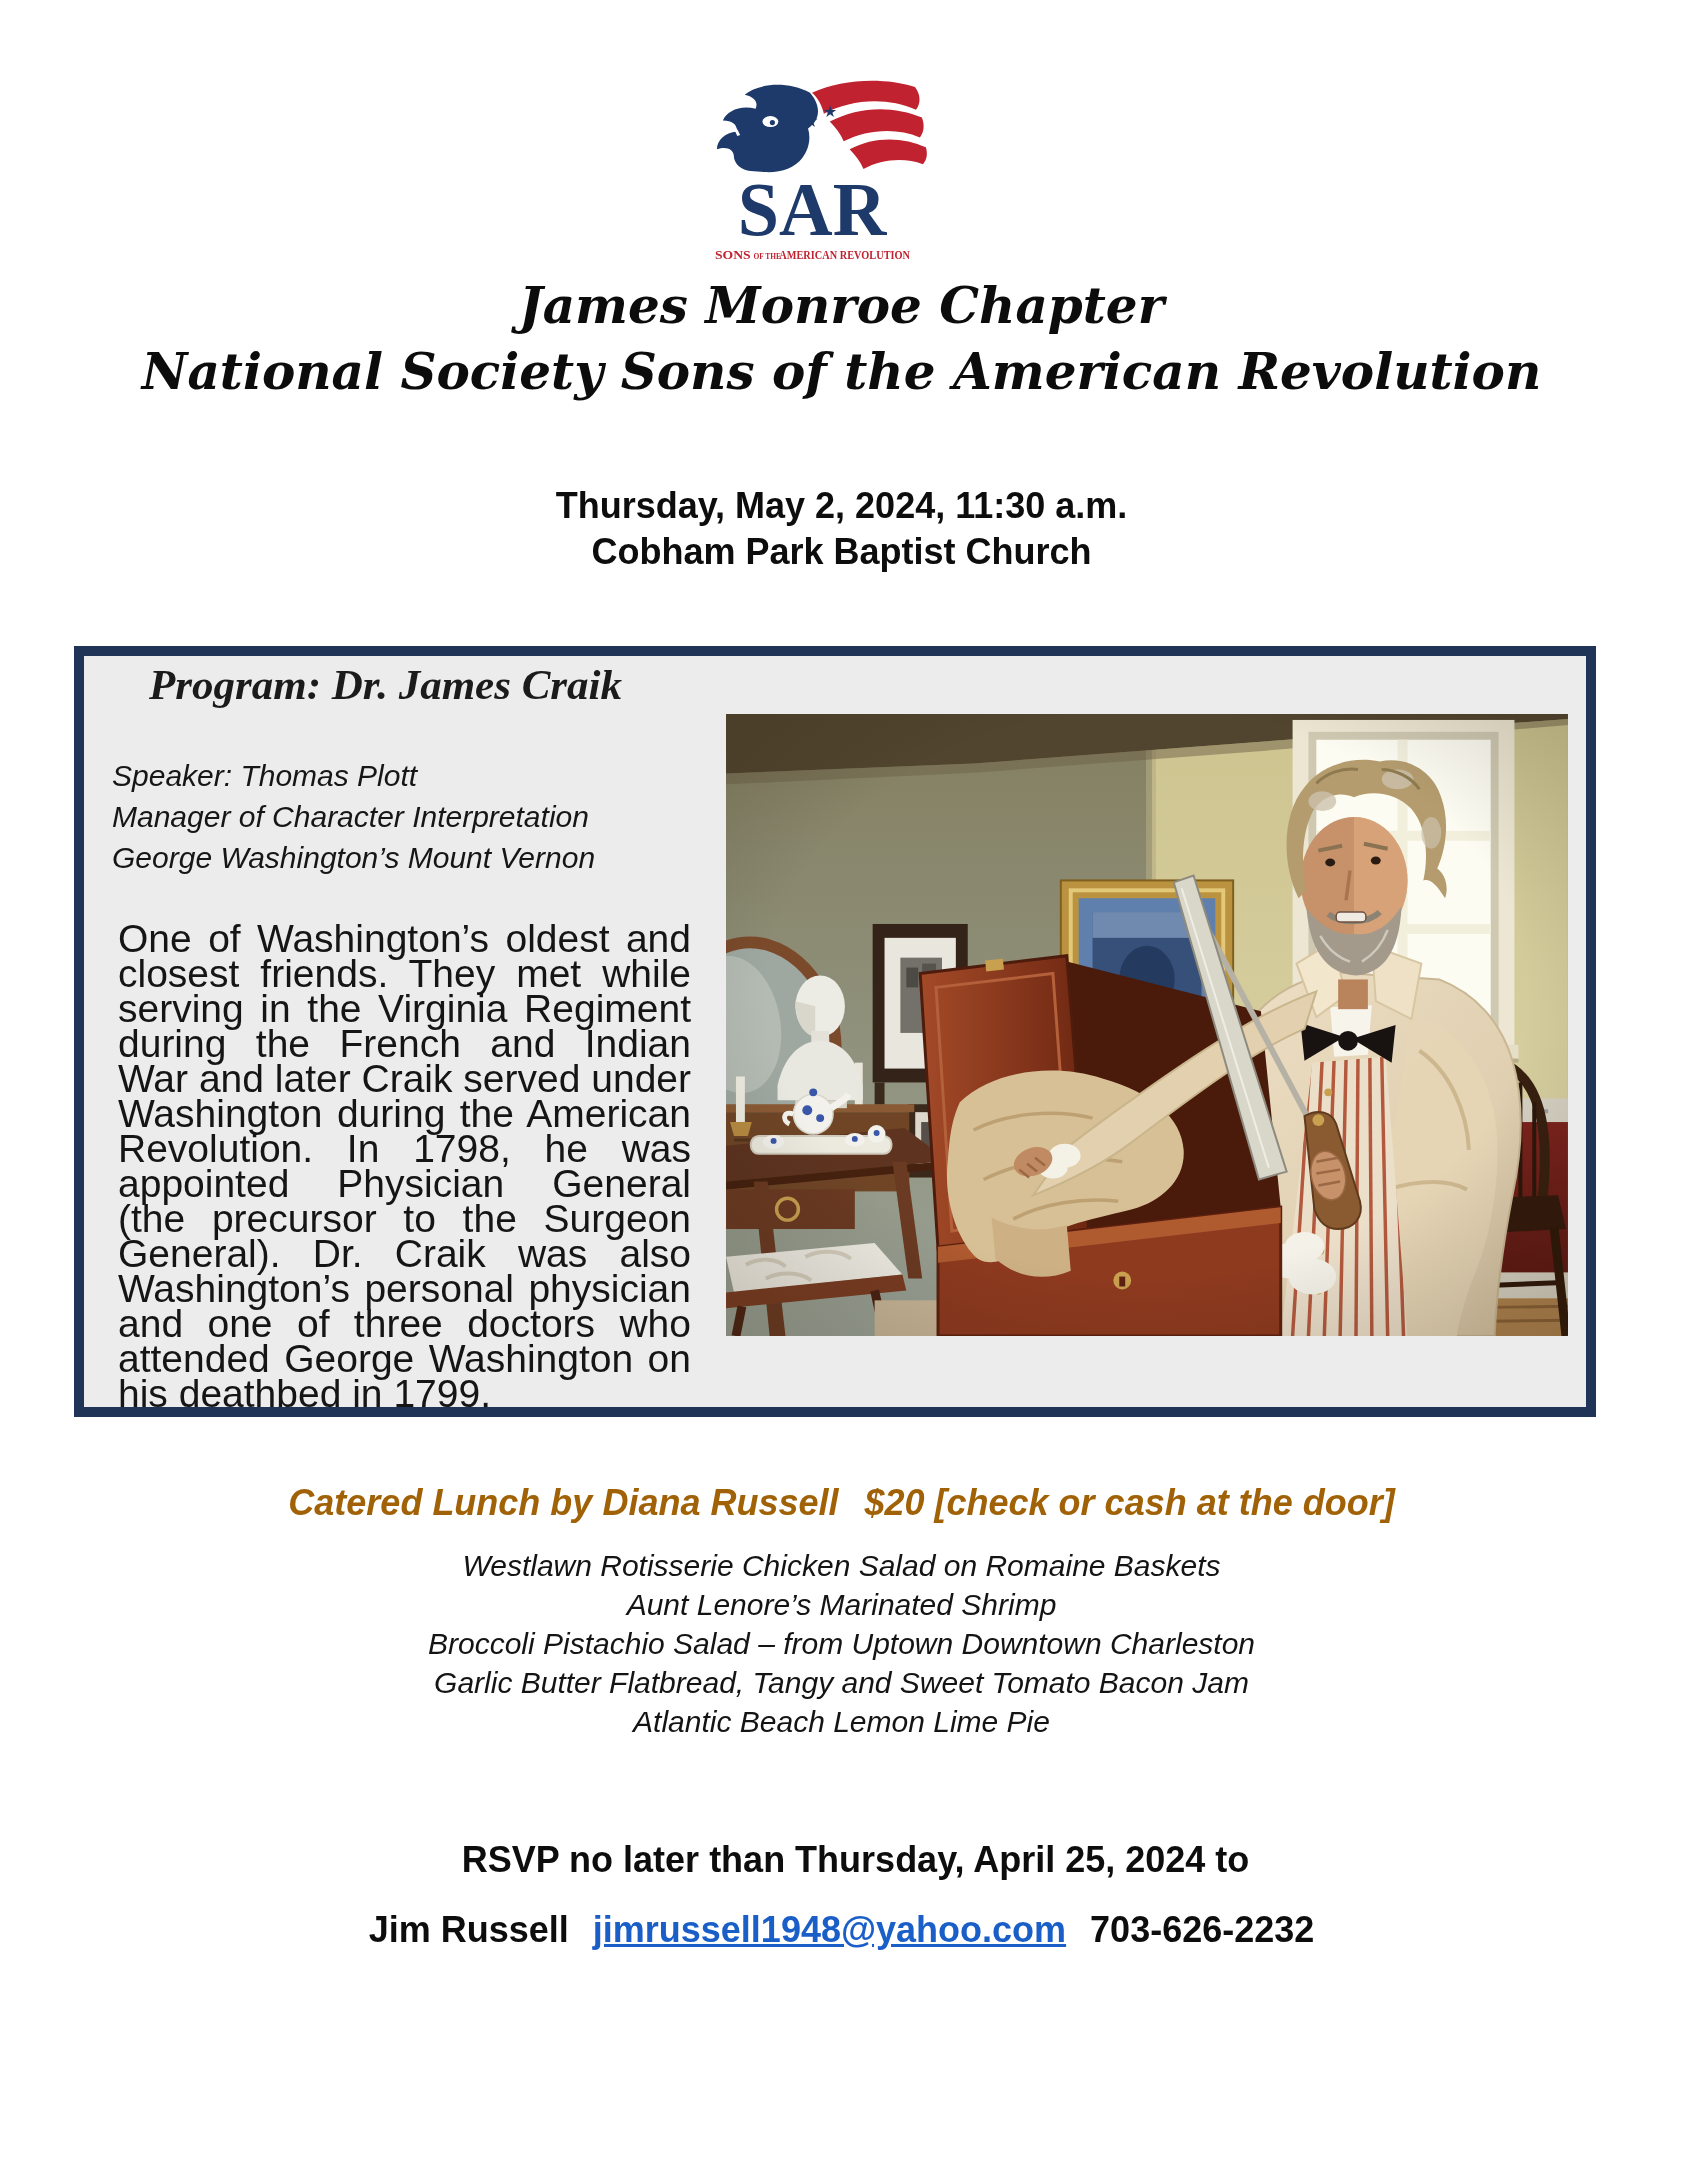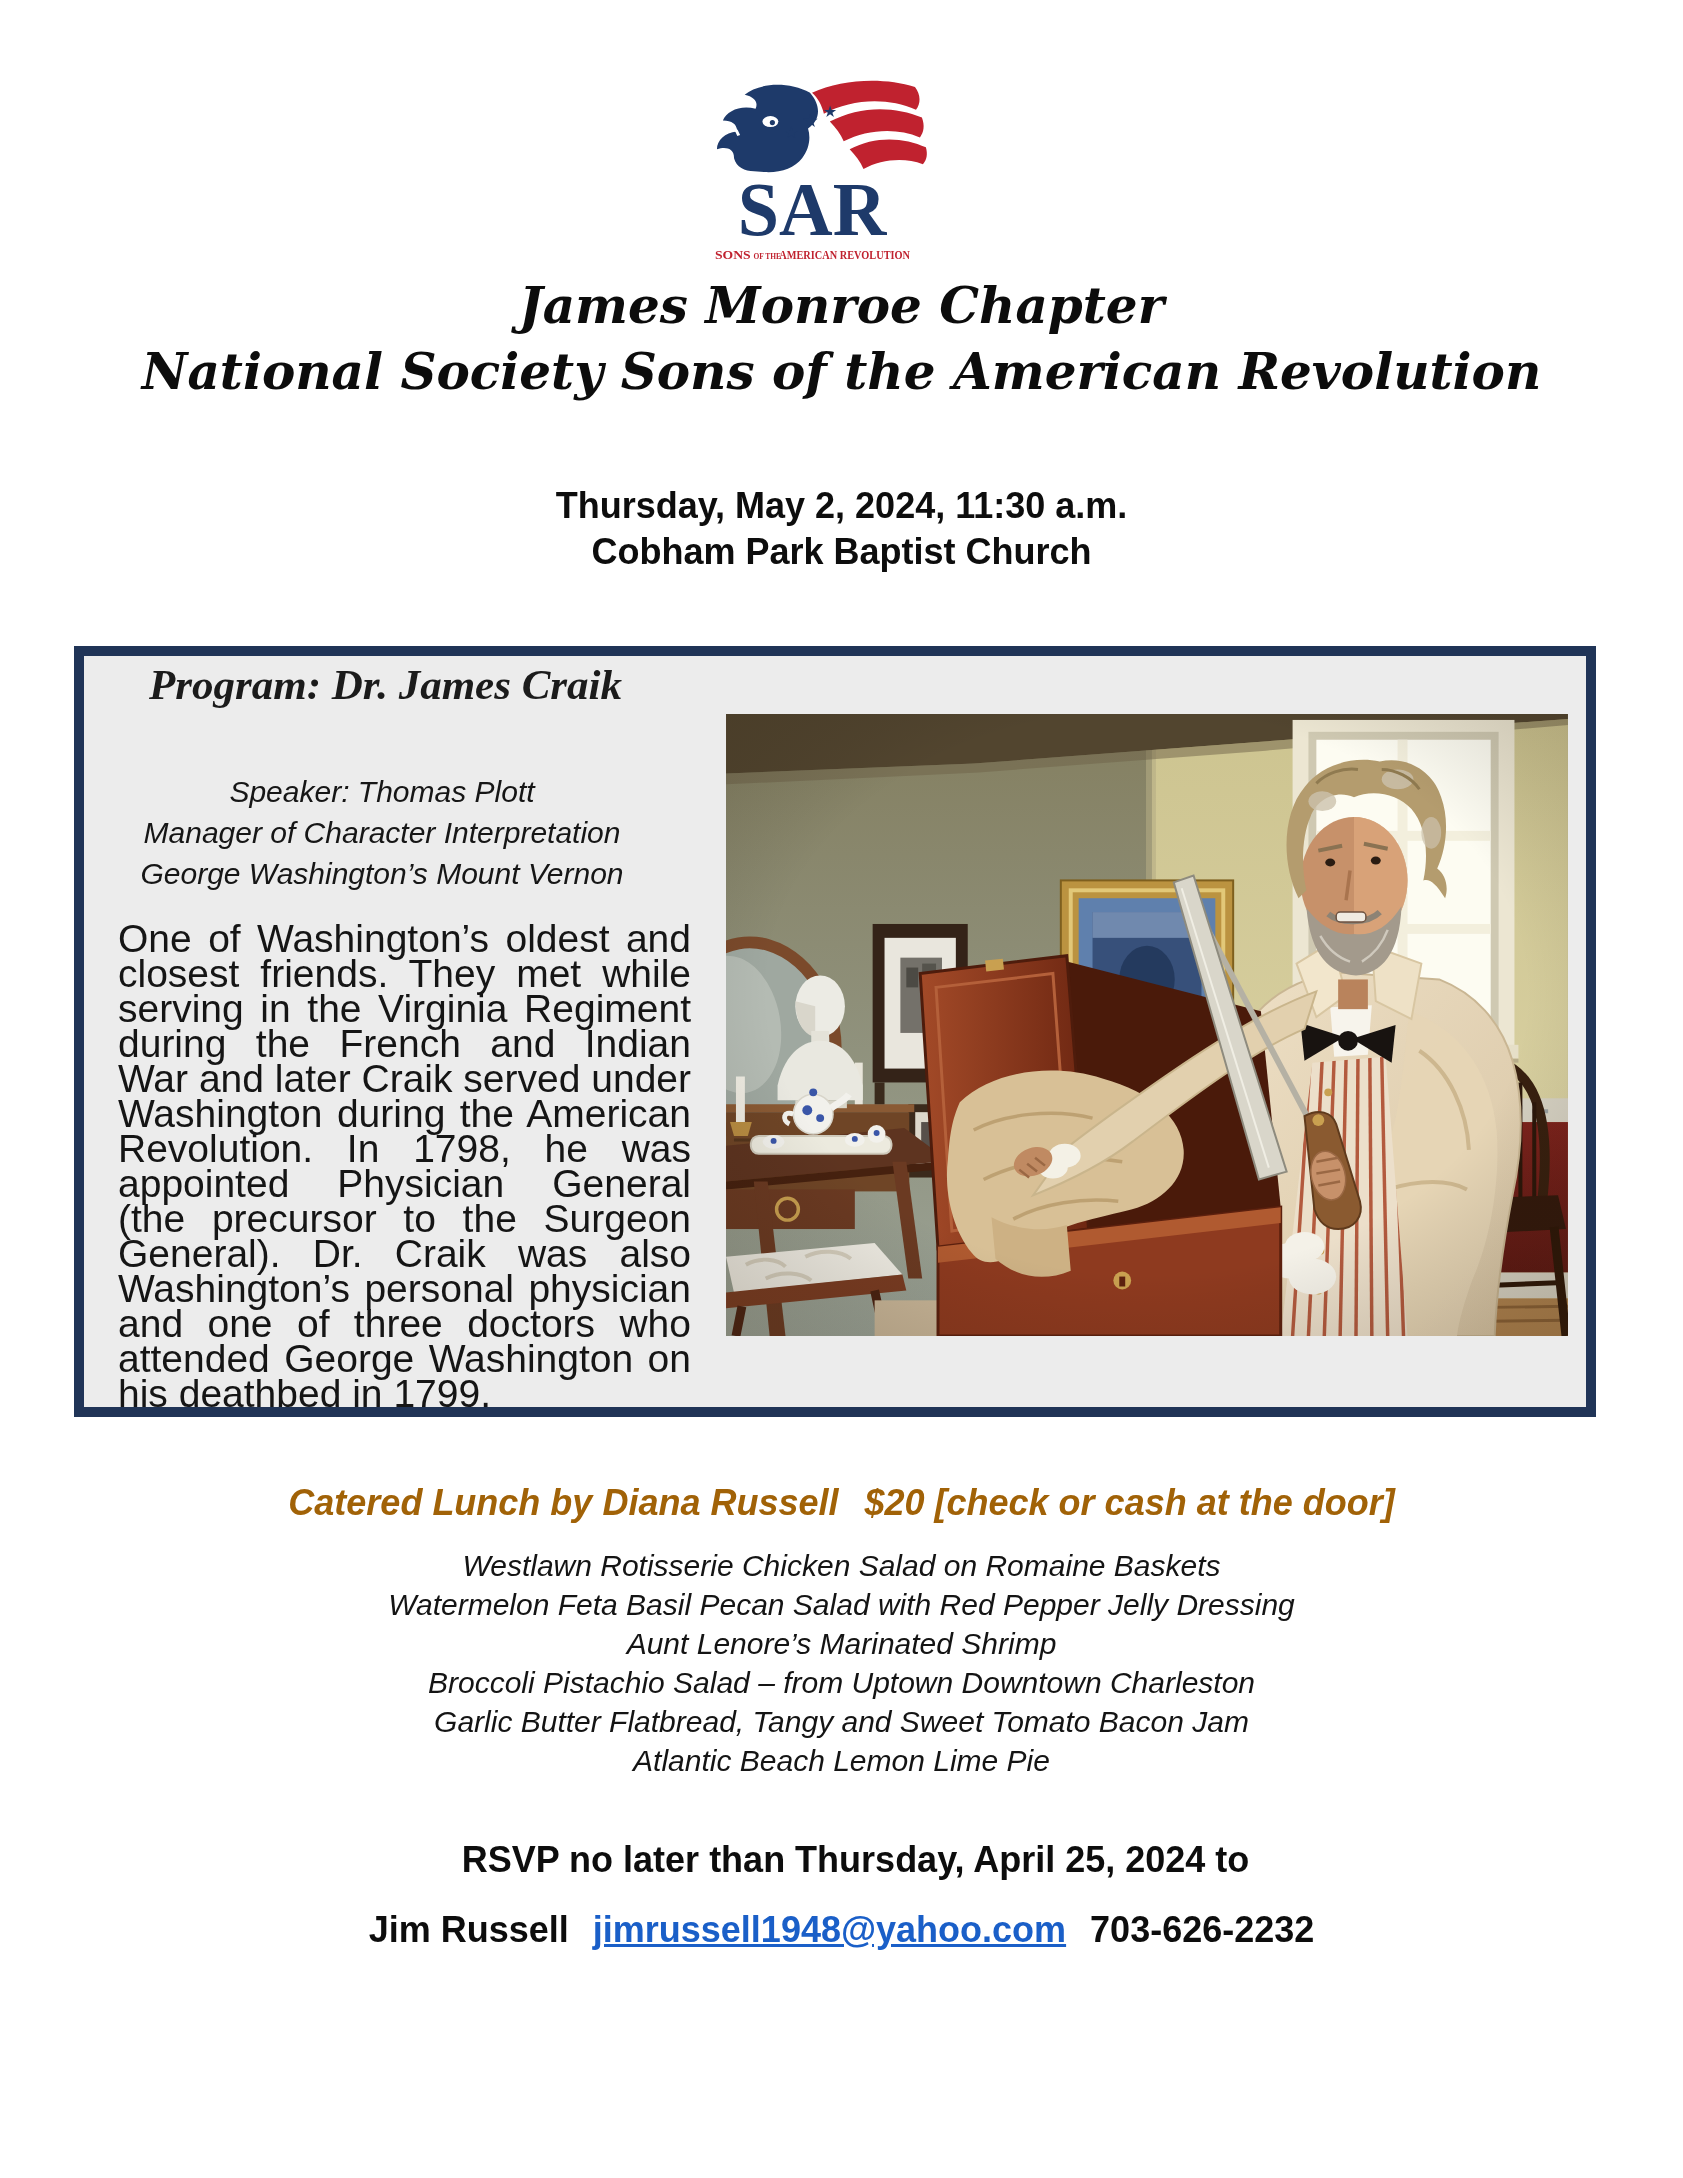--- a/index.html
+++ b/index.html
@@ -23,21 +23,21 @@
   .program-box{
     position:absolute;top:646px;left:74px;width:1502px;height:751px;
     border:10px solid #203457;background:#ececec;
   }
   .program-title{
     position:absolute;left:65px;top:4px;
     font-family:"Liberation Serif",serif;font-style:italic;font-weight:bold;
     font-size:43px;color:#1b1b1b;
   }
   .speaker{
-    position:absolute;left:28px;top:115px;width:540px;text-align:center;
+    position:absolute;left:28px;top:99px;width:540px;
     font-style:italic;font-size:30px;line-height:41px;color:#161616;
   }
   .desc{
     position:absolute;left:34px;top:265px;width:573px;
     font-size:39px;line-height:35px;text-align:justify;color:#151515;
   }
   .photo{position:absolute;left:642px;top:58px;width:842px;height:622px;background:#777;}
   .photo svg{display:block;}
   
   .lunch{position:absolute;top:1481px;left:0;width:100%;text-align:center;}
@@ -370,21 +370,20 @@
       </svg>
     </div>
   </div>
 
   <div class="lunch">
     <div class="lunch-title">
       <span>Catered Lunch by Diana Russell</span><span class="gap"></span><span>$20 [check or cash at the door]</span>
     </div>
     <div class="lunch-items">
       <div>Westlawn Rotisserie Chicken Salad on Romaine Baskets</div>
-      <div>Watermelon Feta Basil Pecan Salad with Red Pepper Jelly Dressing</div>
       <div>Aunt Lenore’s Marinated Shrimp</div>
       <div>Broccoli Pistachio Salad – from Uptown Downtown Charleston</div>
       <div>Garlic Butter Flatbread, Tangy and Sweet Tomato Bacon Jam</div>
       <div>Atlantic Beach Lemon Lime Pie</div>
     </div>
   </div>
 
   <div class="rsvp">RSVP no later than Thursday, April 25, 2024 to</div>
   <div class="contact">
     <span>Jim Russell</span><span class="gap"></span><a href="#" class="email-link">jimrussell1948@yahoo.com</a><span class="gap"></span><span>703-626-2232</span>

